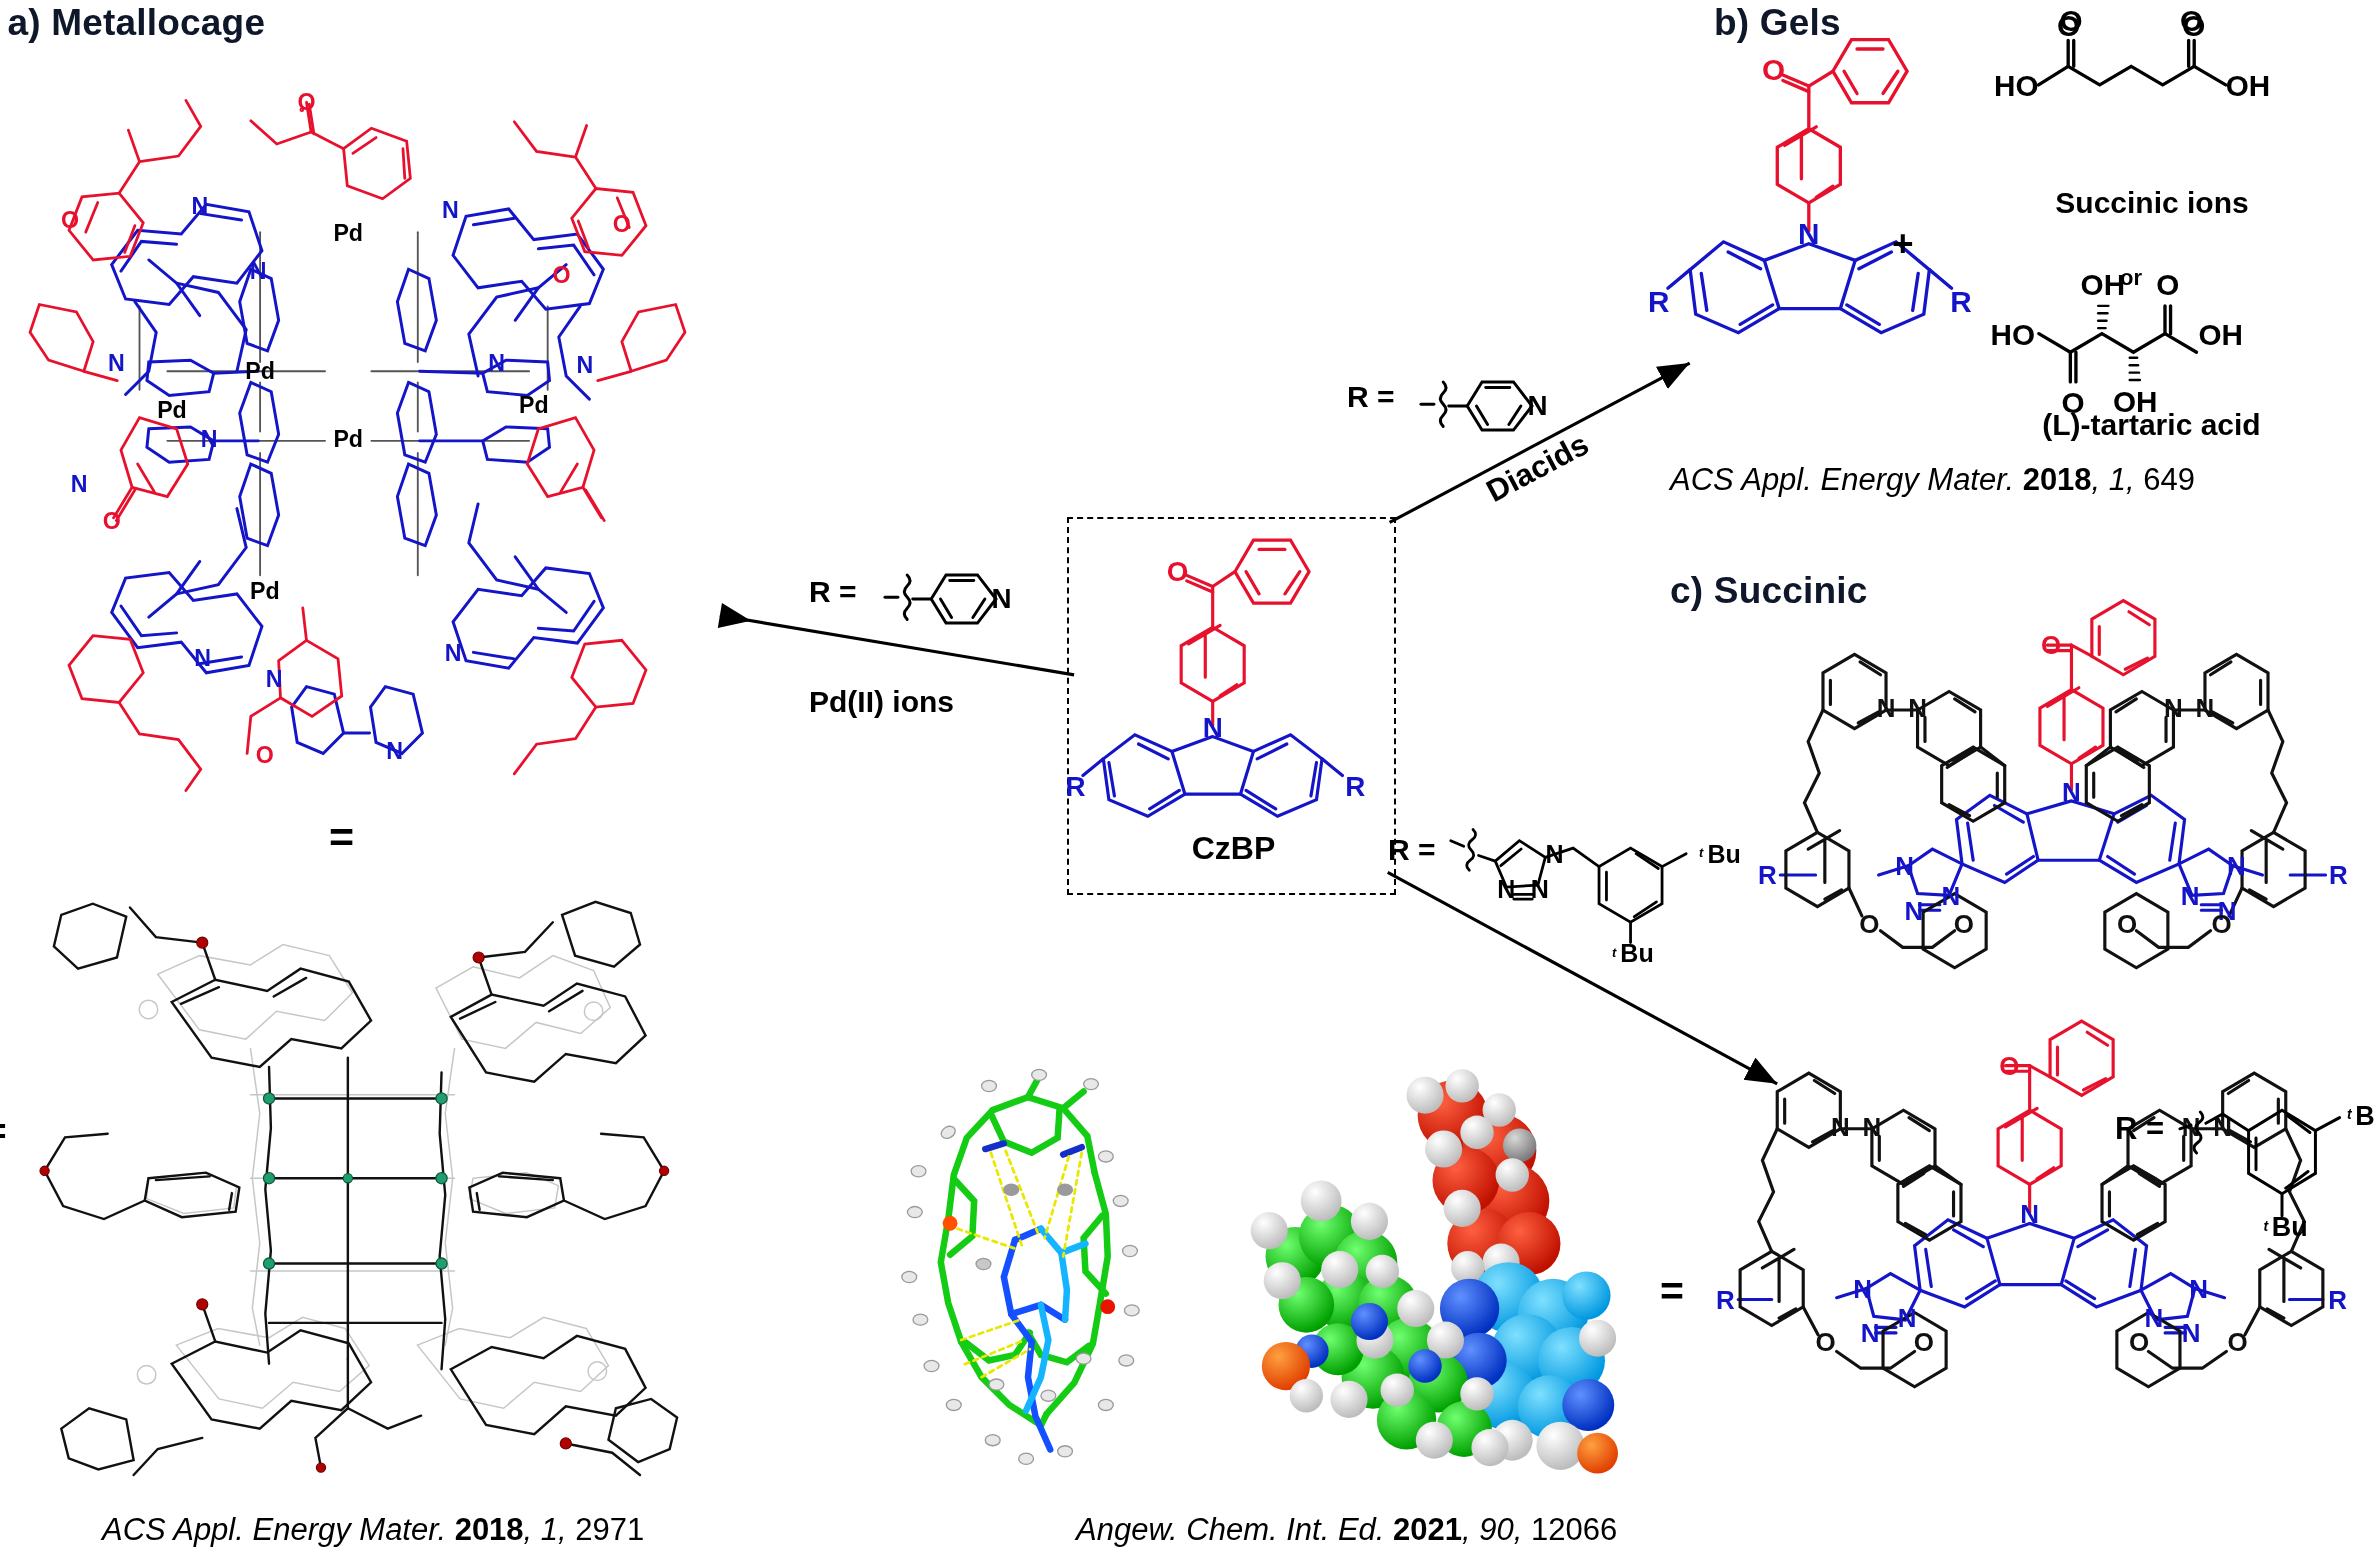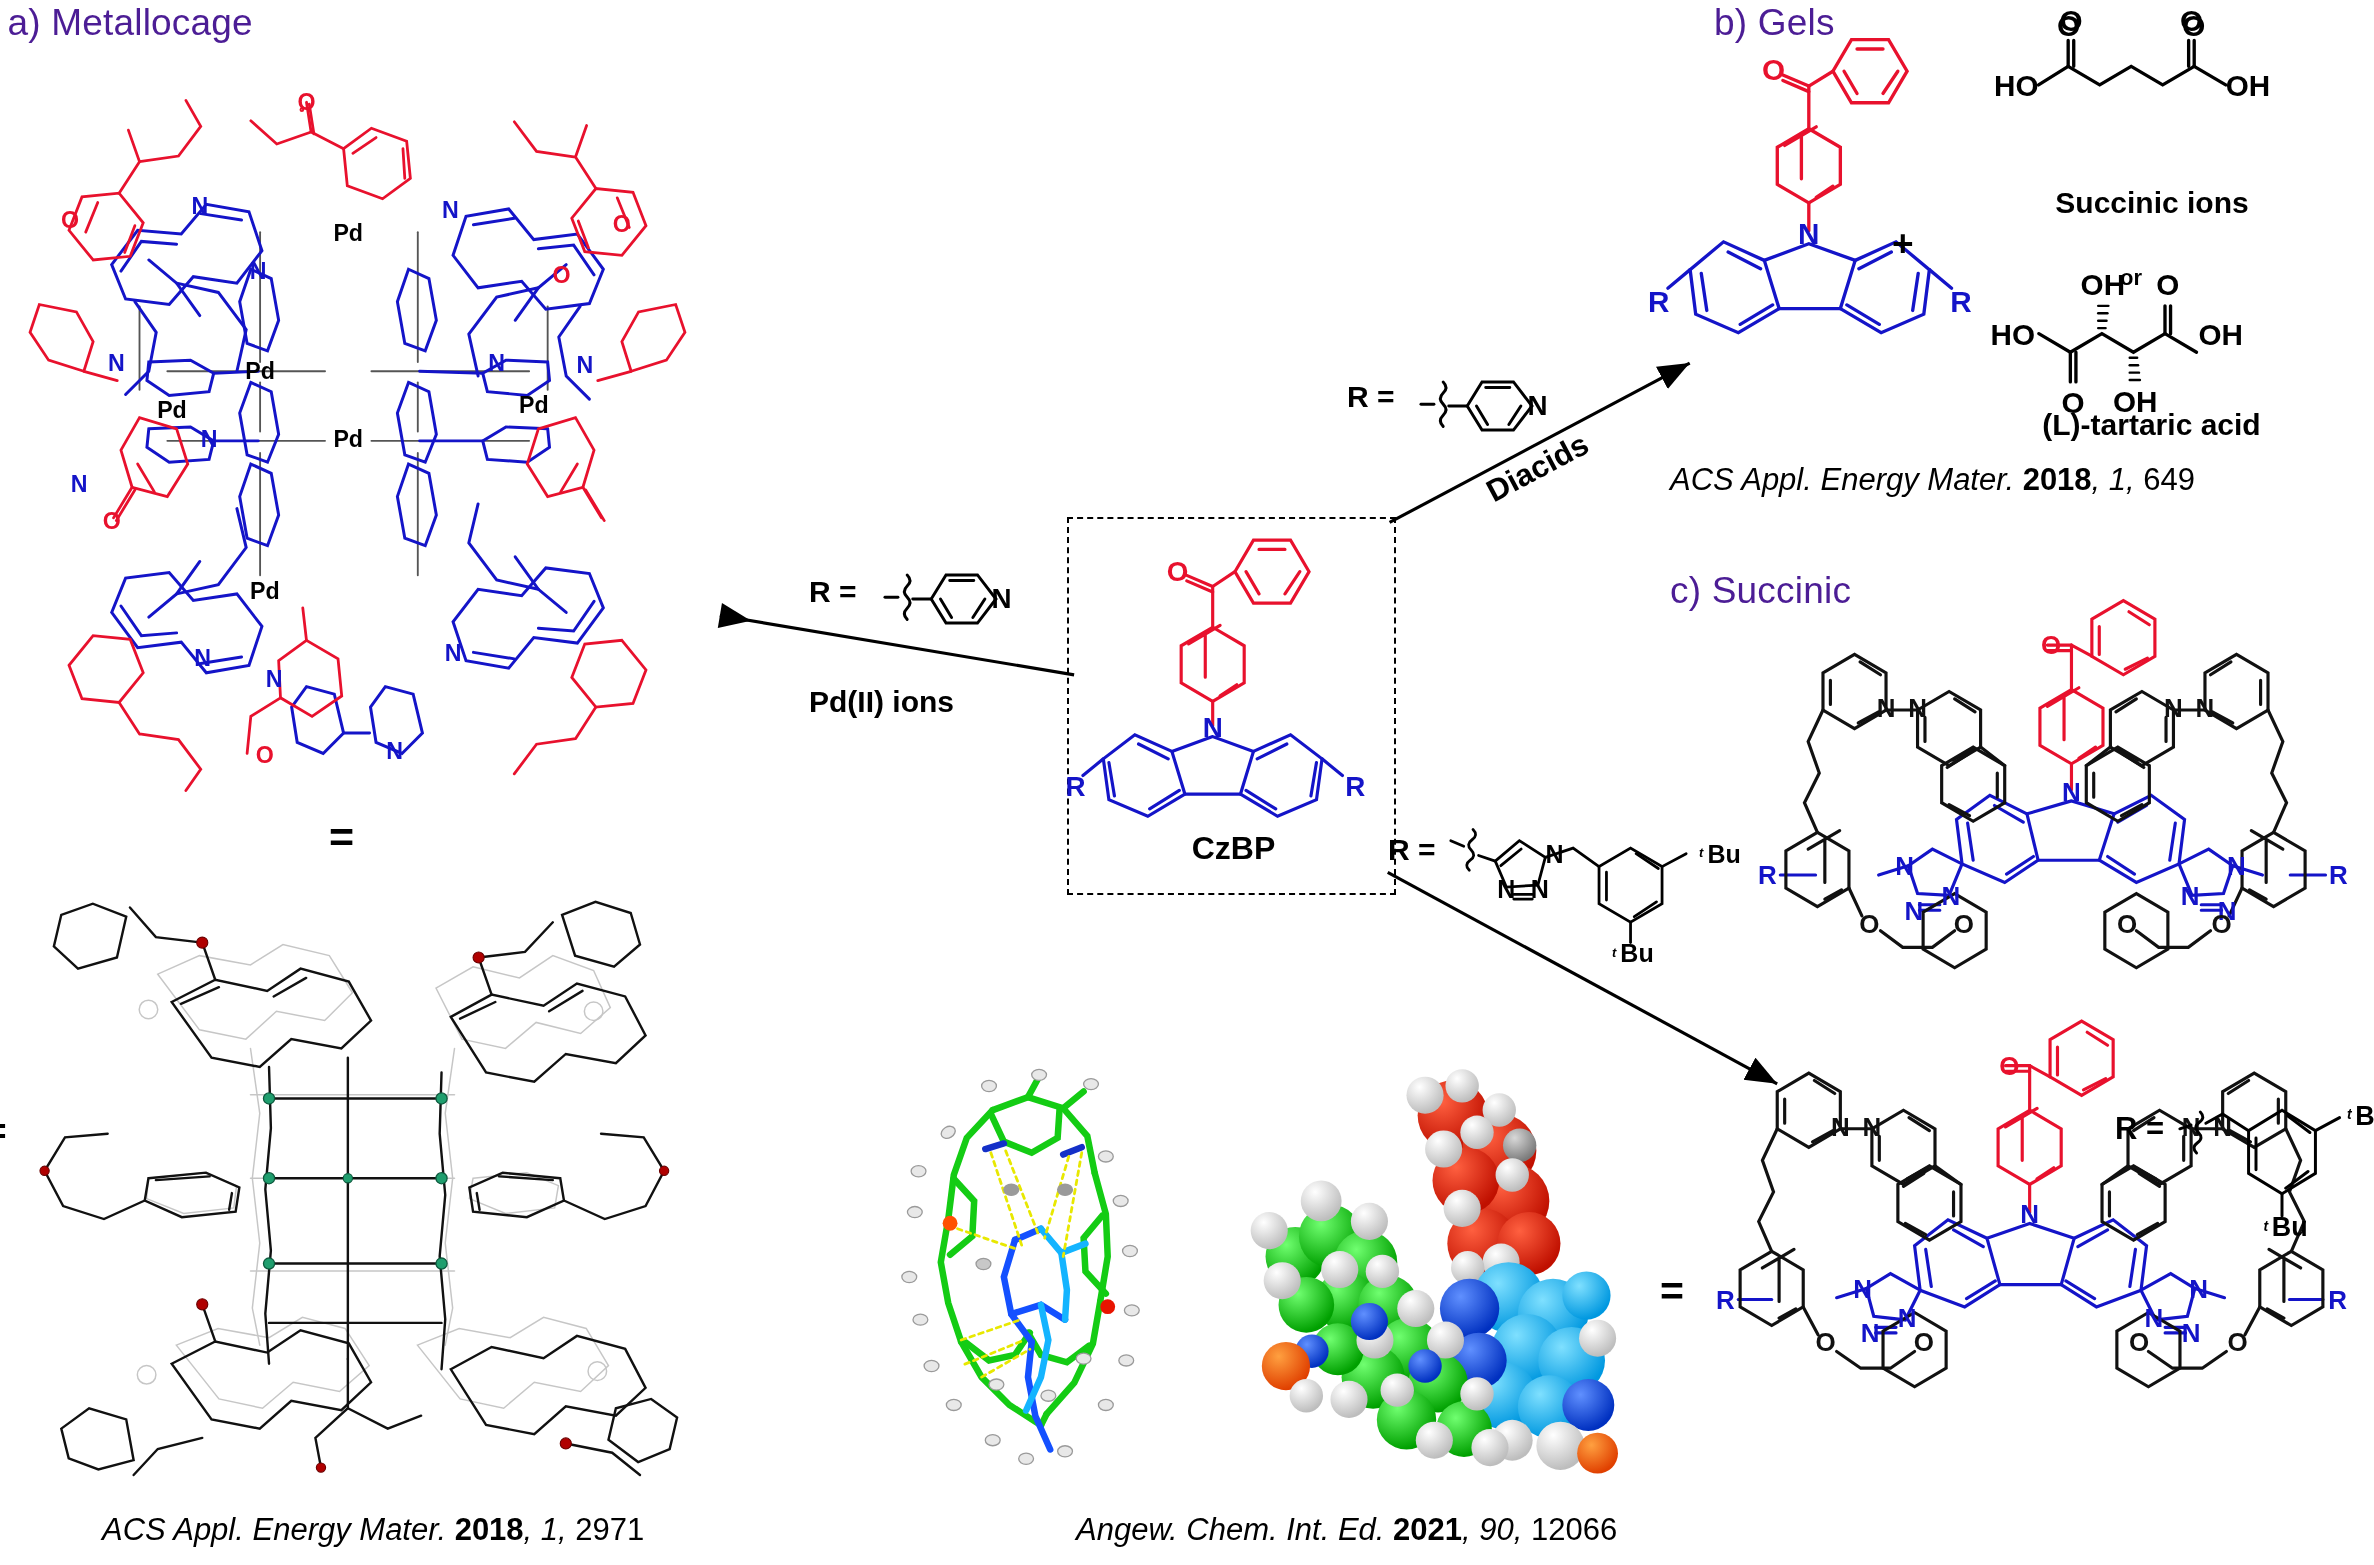--- a/index.html
+++ b/index.html
@@ -8,22 +8,22 @@
   body {
     width: 2375px; height: 1566px;
     font-family: "Liberation Sans", sans-serif;
     color: #000;
     position: relative;
     overflow: hidden;
   }
   .abs { position: absolute; }
   .panel-label {
     font-size: 37px;
-    font-weight: 400;
-    color: #4c1d95;
+    font-weight: 700;
+    color: #0f172a;
     letter-spacing: 0.2px;
     white-space: nowrap;
   }
   .citation {
     font-size: 31px;
     font-style: italic;
     white-space: nowrap;
     color: #000;
     text-align: center;
   }

